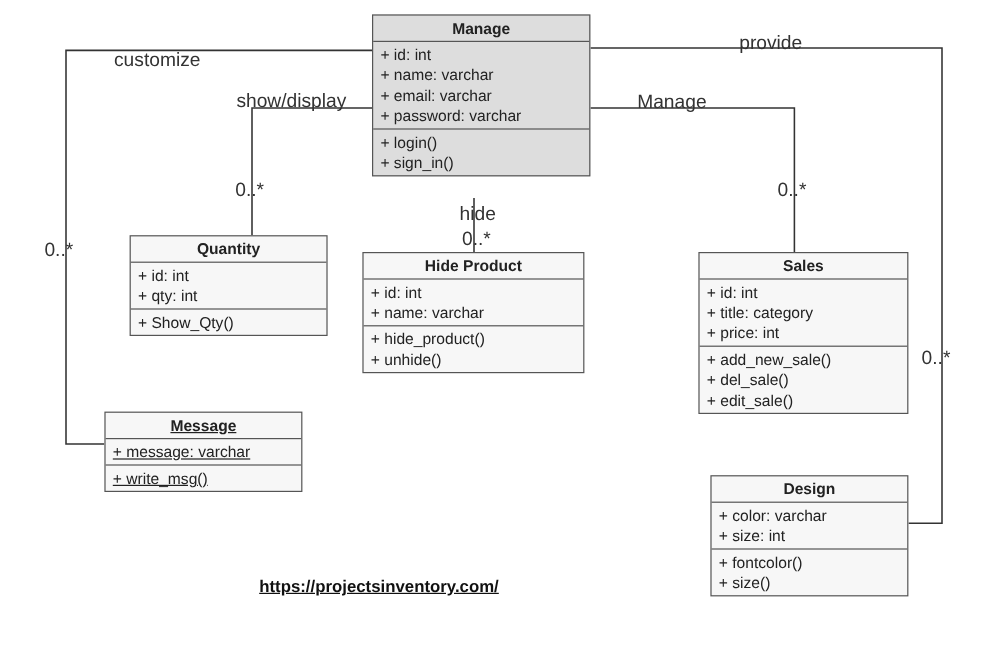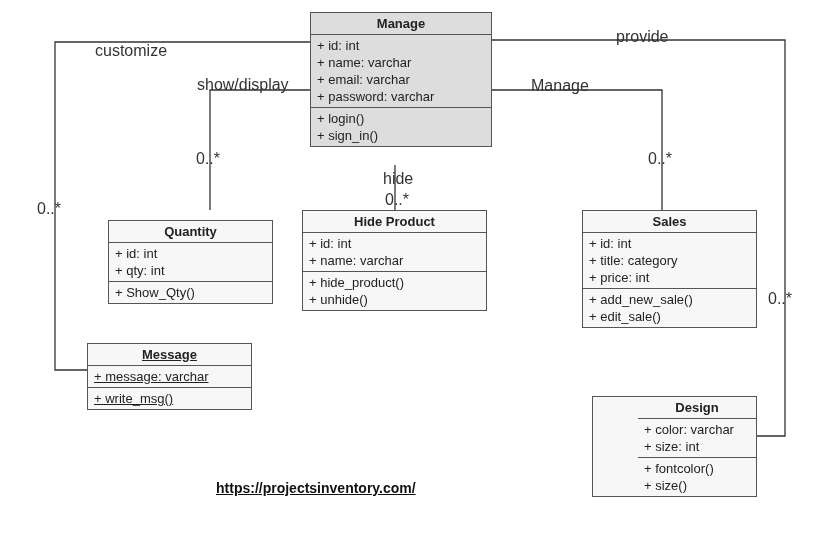--- a/index.html
+++ b/index.html
@@ -95,21 +95,21 @@
       <div class="row">+ name: varchar</div>
       <div class="row">+ email: varchar</div>
       <div class="row">+ password: varchar</div>
     </div>
     <div class="class-section">
       <div class="row">+ login()</div>
       <div class="row">+ sign_in()</div>
     </div>
   </div>
 
-  <div class="class-box" style="left:108px; top:220px; width:165px;">
+  <div class="class-box" style="left:108px; top:196px; width:165px;">
     <div class="class-title">Quantity</div>
     <div class="class-section">
       <div class="row">+ id: int</div>
       <div class="row">+ qty: int</div>
     </div>
     <div class="class-section">
       <div class="row">+ Show_Qty()</div>
     </div>
   </div>
 
@@ -127,35 +127,36 @@
 
   <div class="class-box" style="left:582px; top:210px; width:175px;">
     <div class="class-title">Sales</div>
     <div class="class-section">
       <div class="row">+ id: int</div>
       <div class="row">+ title: category</div>
       <div class="row">+ price: int</div>
     </div>
     <div class="class-section">
       <div class="row">+ add_new_sale()</div>
+      <div class="row">+ del_sale()</div>
       <div class="row">+ edit_sale()</div>
     </div>
   </div>
 
   <div class="class-box" style="left:87px; top:343px; width:165px;text-decoration:underline;">
     <div class="class-title">Message</div>
     <div class="class-section">
       <div class="row">+ message: varchar</div>
     </div>
     <div class="class-section">
       <div class="row">+ write_msg()</div>
     </div>
   </div>
 
-  <div class="class-box" style="left:592px; top:396px; width:165px;padding-left:45px;">
+  <div class="class-box" style="left:592px; top:396px; width:165px;">
     <div class="class-title">Design</div>
     <div class="class-section">
       <div class="row">+ color: varchar</div>
       <div class="row">+ size: int</div>
     </div>
     <div class="class-section">
       <div class="row">+ fontcolor()</div>
       <div class="row">+ size()</div>
     </div>
   </div>

